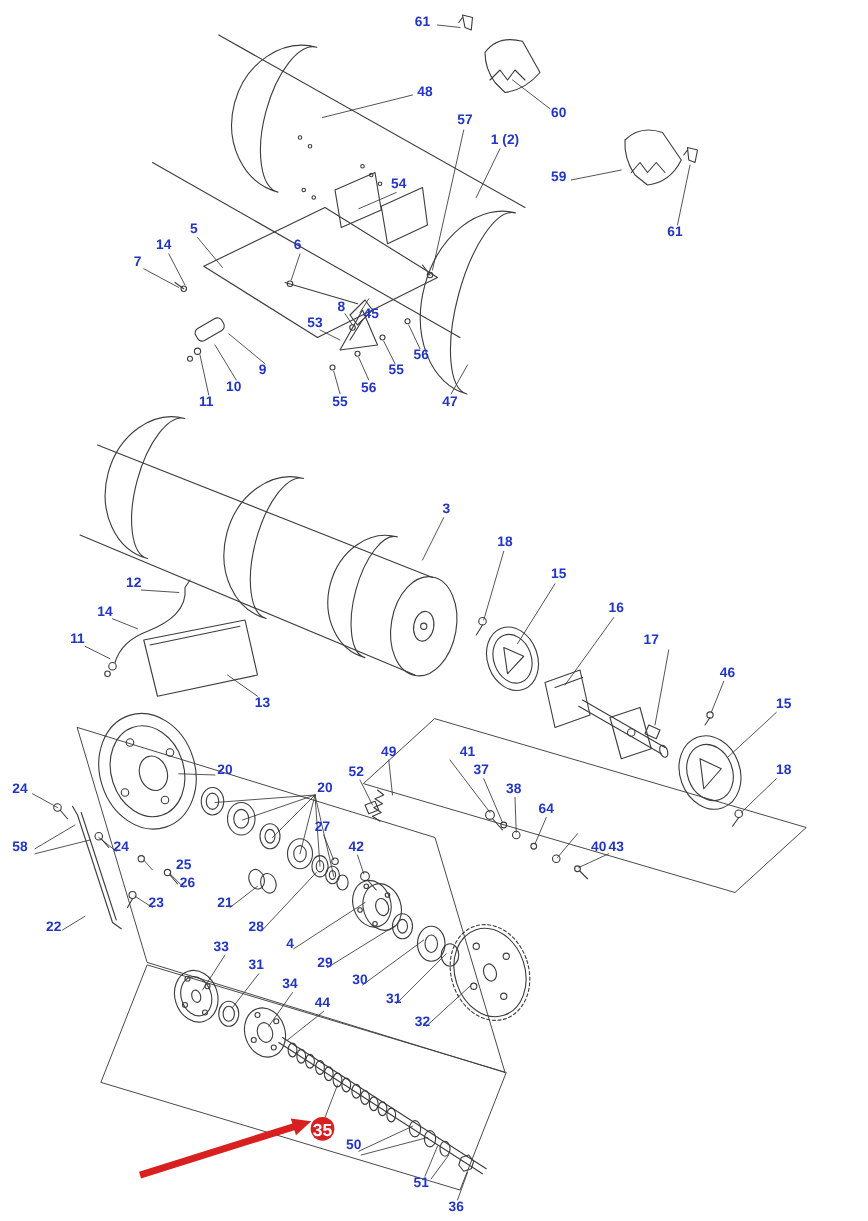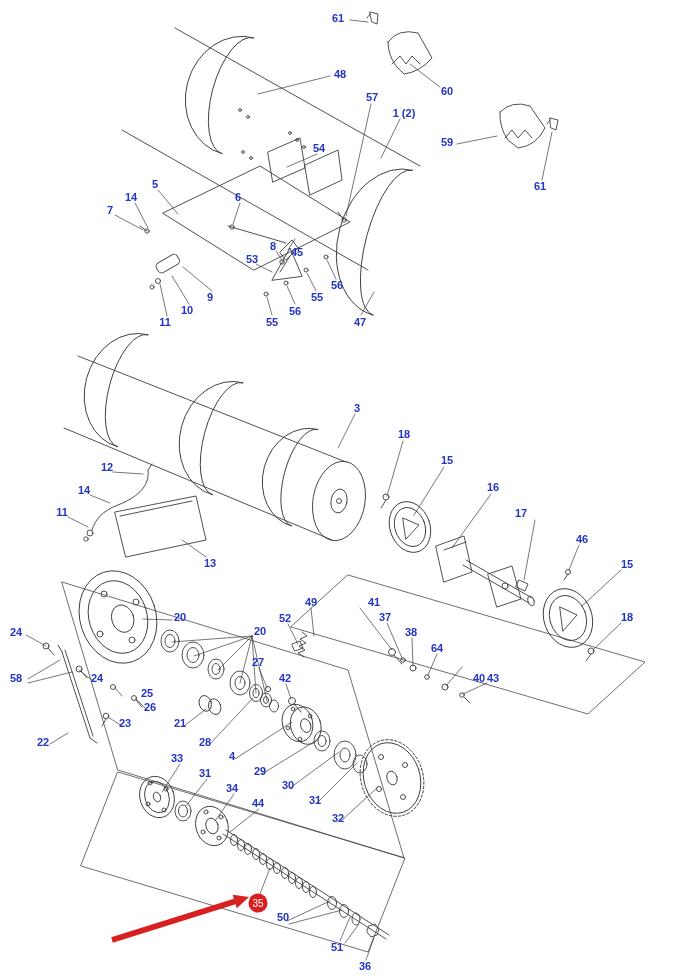--- a/index.html
+++ b/index.html
@@ -25,21 +25,21 @@
     white-space:nowrap;
     line-height:1;
   }
   .hl-badge{
     position:absolute;
     transform:translate(-50%,-50%);
     width:19px;height:19px;border-radius:50%;
     background:var(--hl,#d92020);
     display:flex;align-items:center;justify-content:center;
   }
-  .hl-badge span{color:#fff;font-size:10px;font-weight:normal;line-height:1;}
+  .hl-badge span{color:#fff;font-size:14px;font-weight:bold;line-height:1;}
 </style>
 </head>
 <body>
 
 <div class="stage">
 
 <svg width="694" height="977" viewBox="0 0 694 977">
 
   <g>
     <path class="ln thin" d="M62,582 L348,670 L404,858 L118,770 Z"></path>

